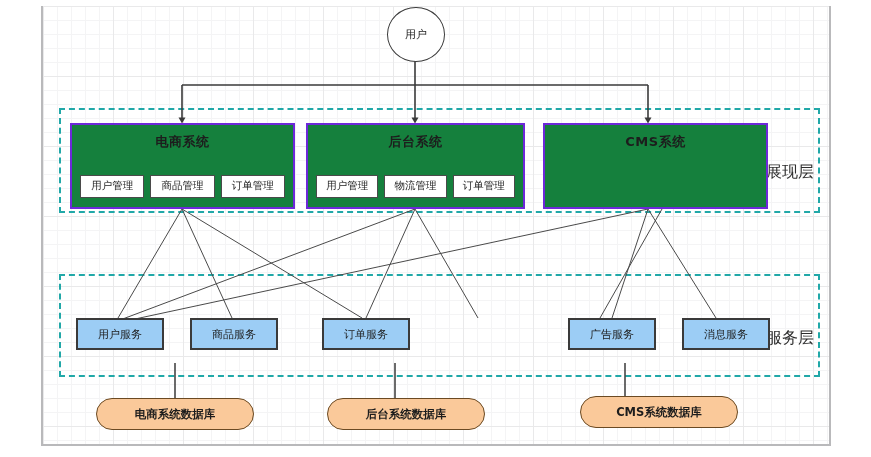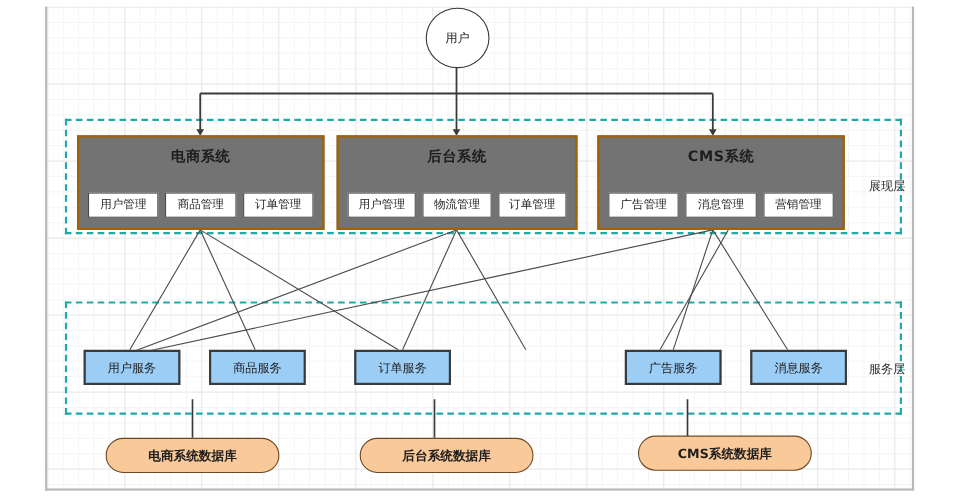--- a/index.html
+++ b/index.html
@@ -24,21 +24,21 @@
     background-position:0 0,0 0,0 0,0 0;
     border-left:2px solid #b9b9bb;
     border-right:2px solid #b9b9bb;
     border-bottom:2px solid #b9b9bb;
     box-sizing:border-box;
   }
   
   .layer-svg{position:absolute;left:0;top:0;width:871px;height:457px;pointer-events:none;}
   
   .sys-box{
-    position:absolute;background:#737373;border:2px solid #a16207;
+    position:absolute;background:#15803d;border:2px solid #6d28d9;
     box-sizing:border-box;
   }
   .sys-title{
     position:absolute;left:0;right:0;top:8px;text-align:center;
     font-size:13px;font-weight:bold;color:#1d1d1d;letter-spacing:.5px;
   }
   .mod-row{
     position:absolute;left:8px;right:8px;bottom:9px;
     display:flex;justify-content:space-between;gap:6px;margin-top:13px;
   }
@@ -62,21 +62,21 @@
     position:absolute;border:1.6px solid #3a3a3a;border-radius:50%;
     background:#ffffff;display:flex;align-items:center;
     justify-content:center;font-size:11px;color:#1d1d1d;
   }
   
   .layer-band{
     position:absolute;border:2.5px dashed #21A8A8;box-sizing:border-box;
     background:transparent;
   }
   .layer-label{
-    position:absolute;font-size:11px;color:#2d2d2d;white-space:nowrap;padding-left:24px;
+    position:absolute;font-size:16px;color:#2d2d2d;white-space:nowrap;
   }
 </style>
 </head>
 <body>
 
 <div id="canvas">
 
   <div class="frame"></div>
 
   <div class="layer-band" style="left:59px;top:108px;width:761px;height:105px;"></div>
@@ -140,25 +140,20 @@
     <div class="sys-title">后台系统</div>
     <div class="mod-row">
       <div class="mod-box">用户管理</div>
       <div class="mod-box">物流管理</div>
       <div class="mod-box">订单管理</div>
     </div>
   </div>
 
   <div class="sys-box" style="left:543px;top:123px;width:225px;height:86px;">
     <div class="sys-title">CMS系统</div>
-    <div class="mod-row">
-      <div class="mod-box">广告管理</div>
-      <div class="mod-box">消息管理</div>
-      <div class="mod-box">营销管理</div>
-    </div>
   </div>
 
   <div class="svc-box" style="left:76px;top:318px;width:88px;height:32px;">用户服务</div>
   <div class="svc-box" style="left:190px;top:318px;width:88px;height:32px;">商品服务</div>
   <div class="svc-box" style="left:322px;top:318px;width:88px;height:32px;">订单服务</div>
   <div class="svc-box" style="left:568px;top:318px;width:88px;height:32px;">广告服务</div>
   <div class="svc-box" style="left:682px;top:318px;width:88px;height:32px;">消息服务</div>
 
   <div class="db-box" style="left:96px;top:398px;width:158px;height:32px;">电商系统数据库</div>
   <div class="db-box" style="left:327px;top:398px;width:158px;height:32px;">后台系统数据库</div>

